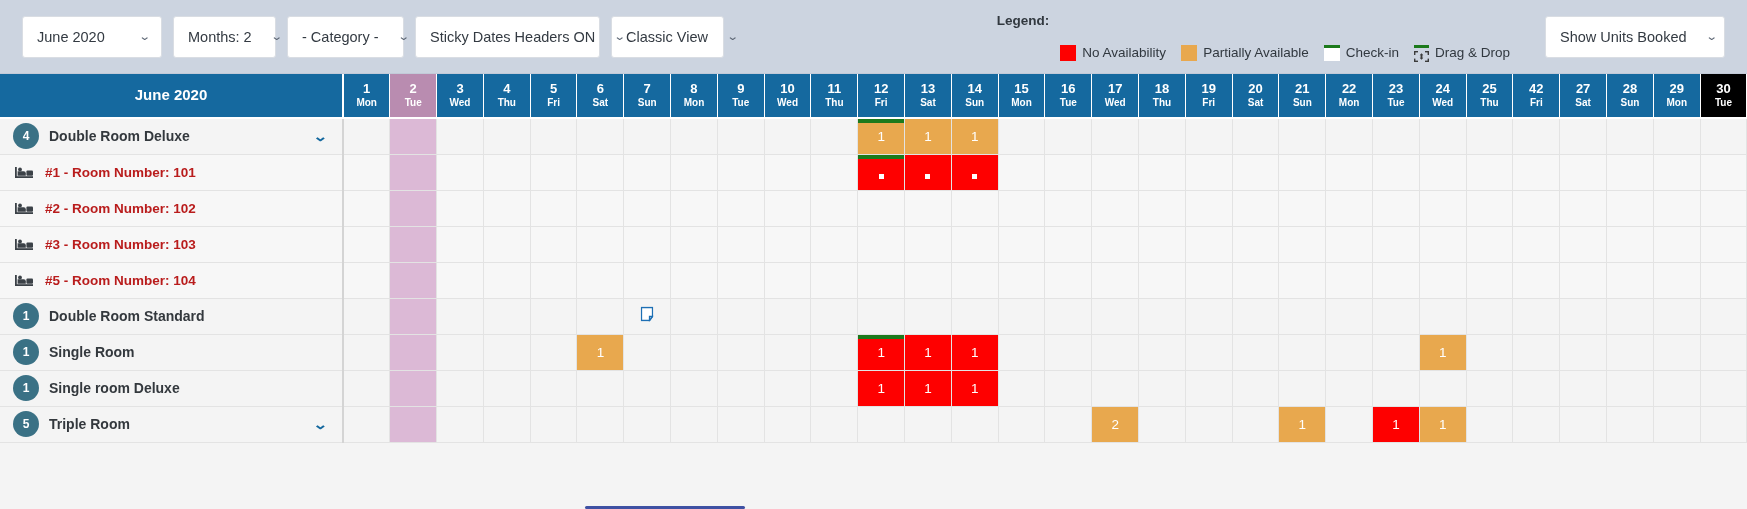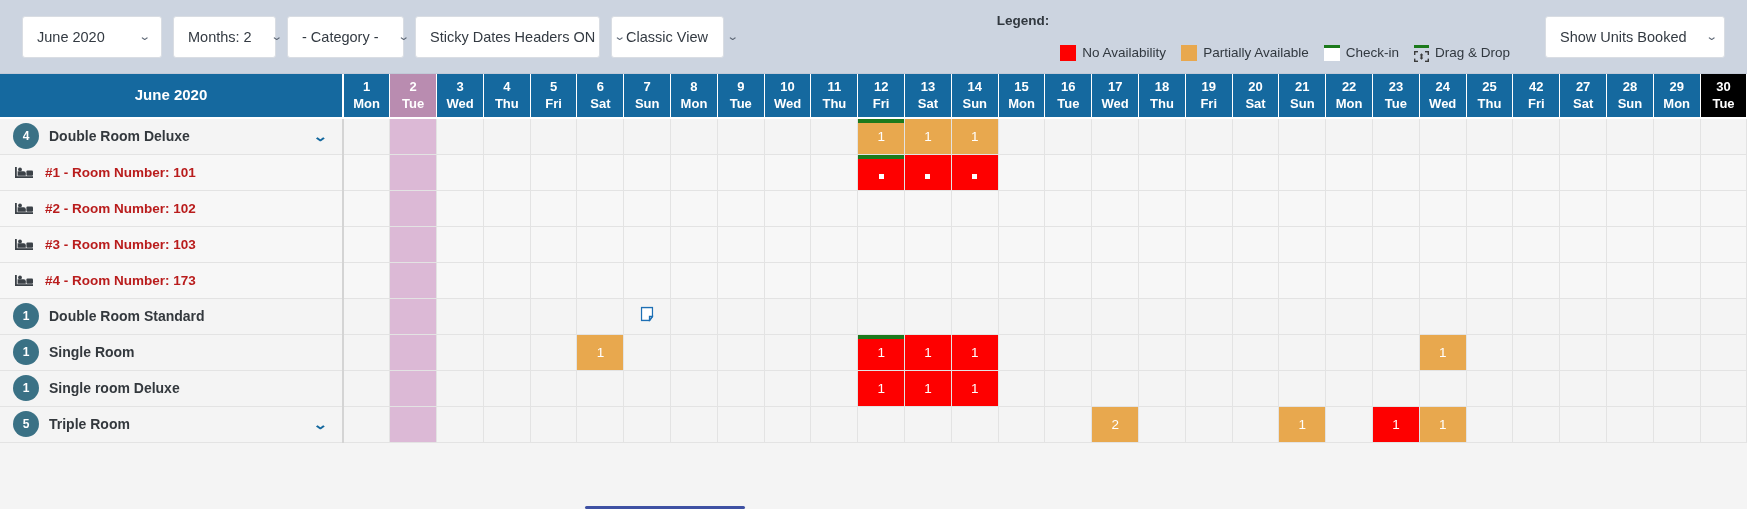--- a/index.html
+++ b/index.html
@@ -104,21 +104,21 @@
     line-height: 1.25;
   }
   thead th.monthlabel {
     font-size: 15px;
     text-align: center;
     border-right: 2px solid #ffffff;
   }
   thead th.weekend-hl { background: #b98cb0; }
   thead th.dark-hl    { background: #000000; }
   .dnum { display: block; }
-  .dwd  { display: block; font-size: 13px; }
+  .dwd  { display: block; font-size: 10px; }
 
   
   tbody tr { height: 36px; }
   tbody td {
     border-right: 1px solid #e3e3e3;
     border-bottom: 1px solid #e3e3e3;
     padding: 0;
     background: #ffffff;
     position: relative;
     vertical-align: middle;
@@ -635,21 +635,21 @@
                 <svg width="18" height="13" viewBox="0 0 18 13">
                   <g fill="#3b4147">
                     <rect x="0" y="1" width="1.8" height="11"></rect>
                     <rect x="0" y="10.2" width="18" height="1.8"></rect>
                     <path d="M2.6 5.2 h6.2 a2 2 0 0 1 2 2 v2.6 h-8.2 z"></path>
                     <circle cx="5" cy="3.4" r="1.9"></circle>
                     <rect x="11.4" y="4.4" width="6.6" height="5.4" rx="1"></rect>
                   </g>
                 </svg>
               </span>
-              <span class="unitname">#4 - Room Number: 173</span>
+              <span class="unitname">#5 - Room Number: 104</span>
             </div>
           </td>
           <td></td>
           <td class="col-hl"></td>
           <td></td>
           <td></td>
           <td></td>
           <td></td>
           <td></td>
           <td></td>

